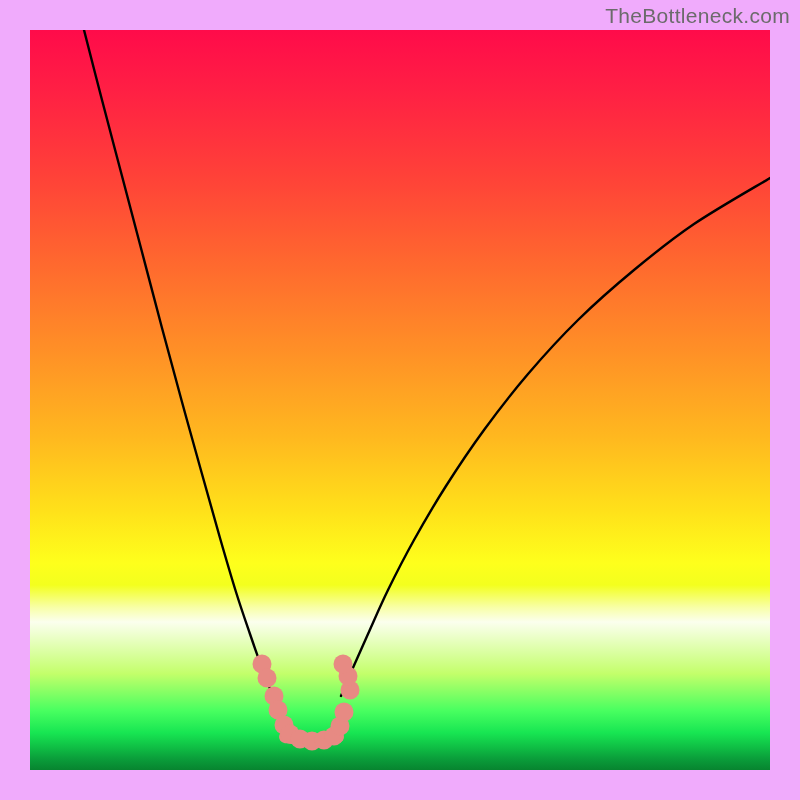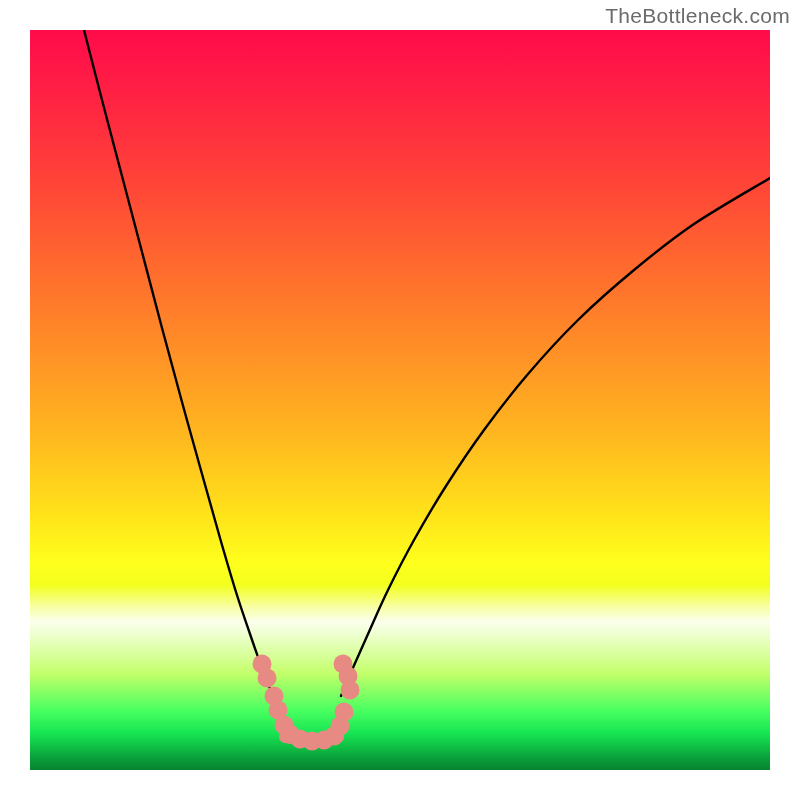--- a/index.html
+++ b/index.html
@@ -7,21 +7,21 @@
     padding: 0;
     width: 800px;
     height: 800px;
     background: #000;
     overflow: hidden;
     font-family: Arial, Helvetica, sans-serif;
   }
   .frame {
     position: absolute;
     inset: 0;
-    background: #ffffff;
+    background: #f0abfc;
   }
   .plot-area {
     position: absolute;
     left: 30px;
     top: 30px;
     width: 740px;
     height: 740px;
     overflow: hidden;
   }
   

